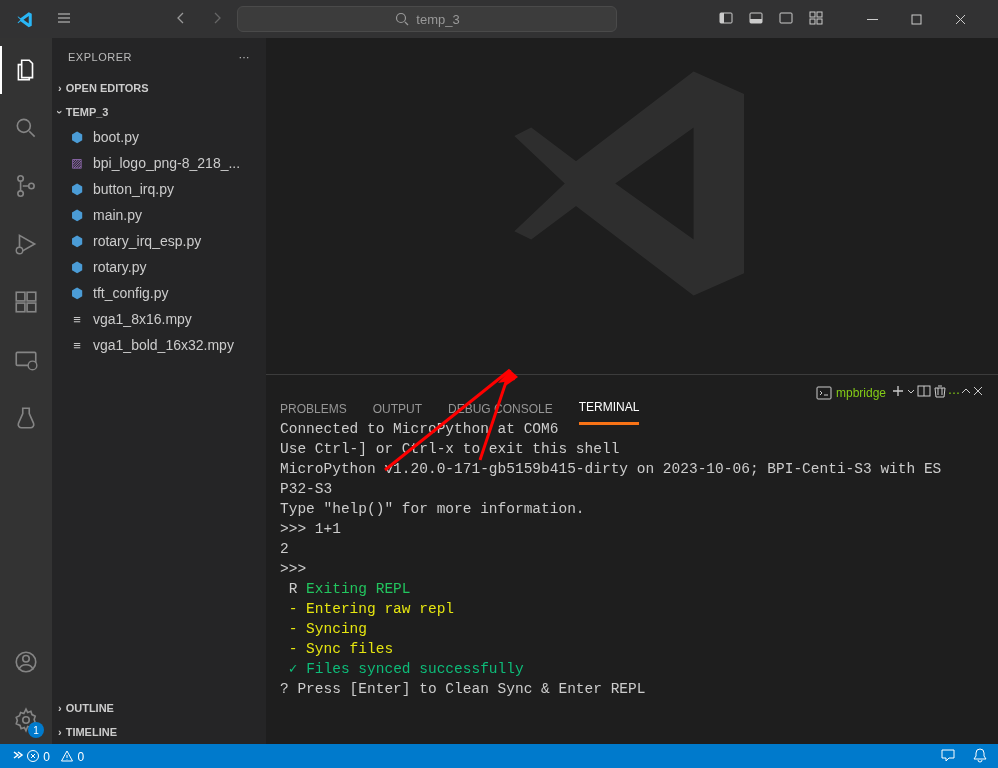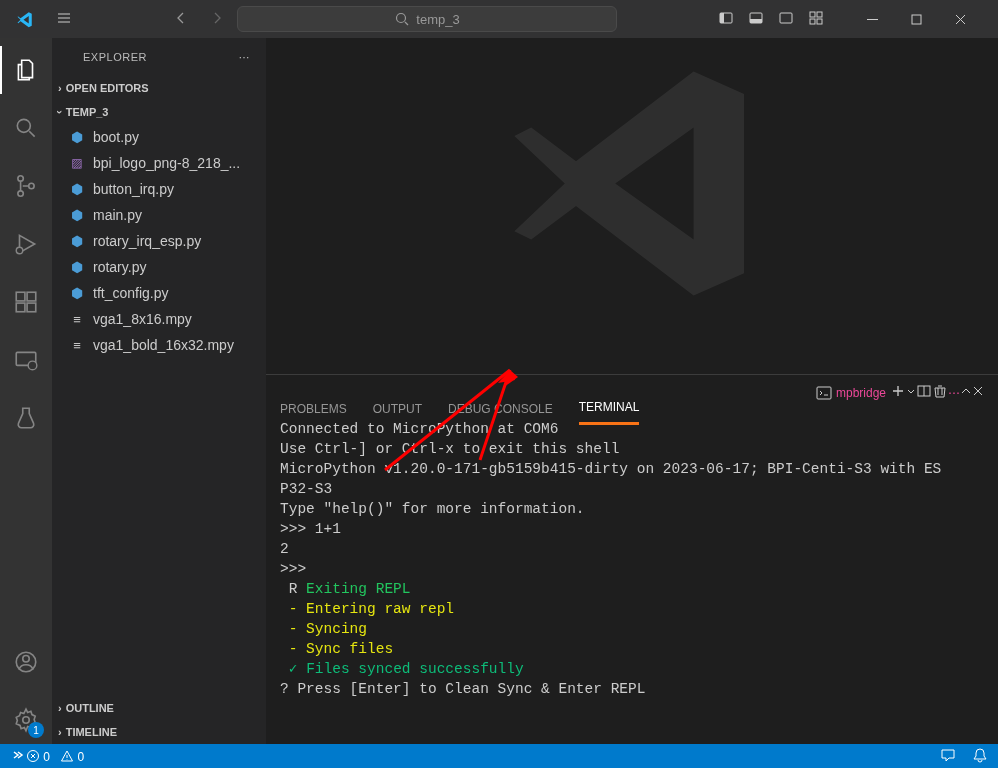--- a/index.html
+++ b/index.html
@@ -69,21 +69,21 @@
 
 .sidebar {
   width: 214px;
   background: #252526;
   display: flex;
   flex-direction: column;
 }
 .sidebar-header {
   height: 38px; display: flex; align-items: center;
   padding: 0 16px; font-size: 11px; letter-spacing: 0.5px;
-  color: #bbbbbb; justify-content: space-between; margin-left: 15px;
+  color: #bbbbbb; justify-content: space-between;
 }
 .section-title {
   height: 24px; display: flex; align-items: center;
   padding-left: 6px; font-size: 11px; font-weight: 700;
   color: #cccccc; background: #252526;
 }
 .section-title .chev { margin-right: 4px; }
 .file-list { padding-left: 0; }
 .file-item {
   height: 26px; display: flex; align-items: center;
@@ -119,21 +119,21 @@
   display: flex;
   flex-direction: column;
 }
 .panel-tabs {
   height: 36px; display: flex; align-items: center;
   padding: 0 14px; gap: 26px; font-size: 12px;
   color: #969696; border-bottom: 1px solid #1e1e1e;
 }
 .panel-tab { cursor: pointer; padding: 8px 0; margin-top: 32px; }
 .panel-tab.active { color: #fff; border-bottom: 3px solid #f97316; }
-.panel-tabs .right { margin-left: auto; display: flex; align-items: center; color: #ec4899; }
+.panel-tabs .right { margin-left: auto; display: flex; align-items: center; color: #84cc16; }
 .terminal-selector {
   display: flex; align-items: center; gap: 4px;
   border: none; padding: 2px 4px;
 }
 .terminal-body {
   flex: 1; padding: 8px 14px;
   font-family: Consolas, "Courier New", monospace;
   font-size: 14.5px; line-height: 20px;
   color: #cccccc; overflow: hidden;
 }
@@ -396,21 +396,21 @@
                 <path fill="none" stroke="#ccc" d="M2 8l4-4 4 4"></path>
               </svg></span>
           <span><svg width="12" height="12" viewBox="0 0 12 12">
                 <path stroke="#ccc" d="M2 2l8 8M10 2l-8 8"></path>
               </svg></span>
         </div>
       </div>
       <div class="terminal-body">
         <div class="term-line">Connected to MicroPython at COM6</div>
         <div class="term-line">Use Ctrl-] or Ctrl-x to exit this shell</div>
-        <div class="term-line">MicroPython v1.20.0-171-gb5159b415-dirty on 2023-06-17; BPI-Centi-S3 with ES</div>
+        <div class="term-line">MicroPython v1.20.0-171-gb5159b415-dirty on 2023-10-06; BPI-Centi-S3 with ES</div>
         <div class="term-line">P32-S3</div>
         <div class="term-line">Type "help()" for more information.</div>
         <div class="term-line">&gt;&gt;&gt; 1+1</div>
         <div class="term-line">2</div>
         <div class="term-line">&gt;&gt;&gt;</div>
         <div class="term-line"><span> R </span><span class="magenta">Exiting REPL</span></div>
         <div class="term-line yellow"> - Entering raw repl</div>
         <div class="term-line yellow"> - Syncing</div>
         <div class="term-line yellow"> - Sync files</div>
         <div class="term-line"><span class="green"> ✓ </span><span class="green">Files synced successfully</span></div>

